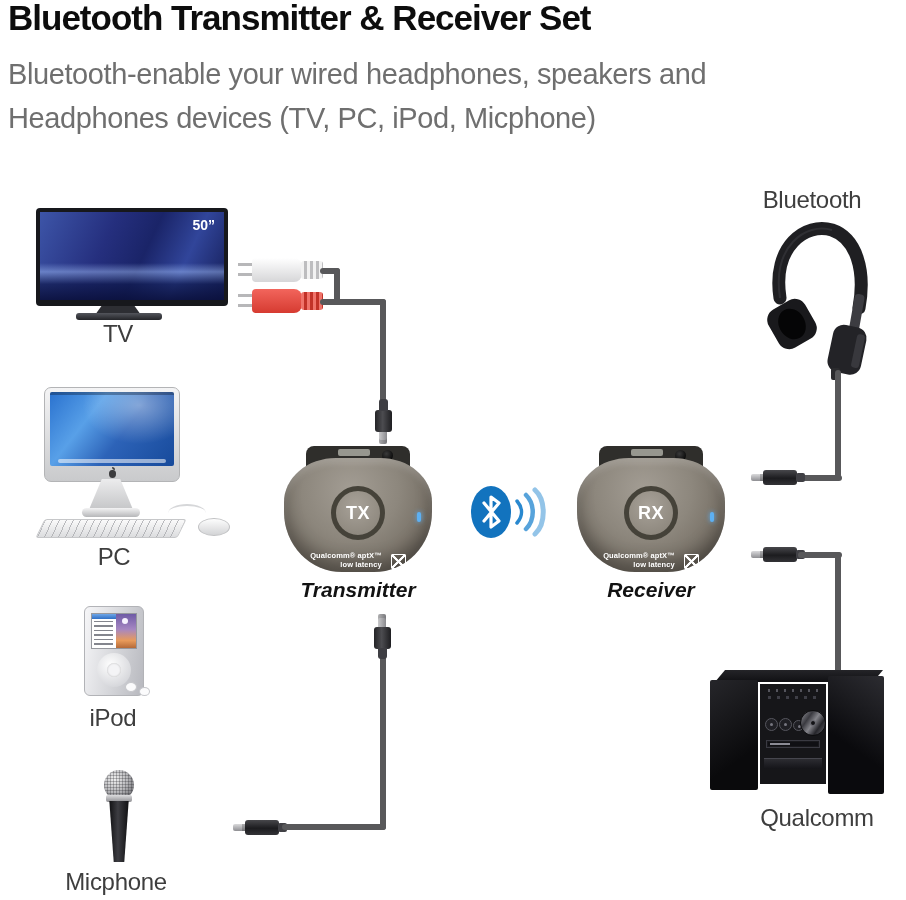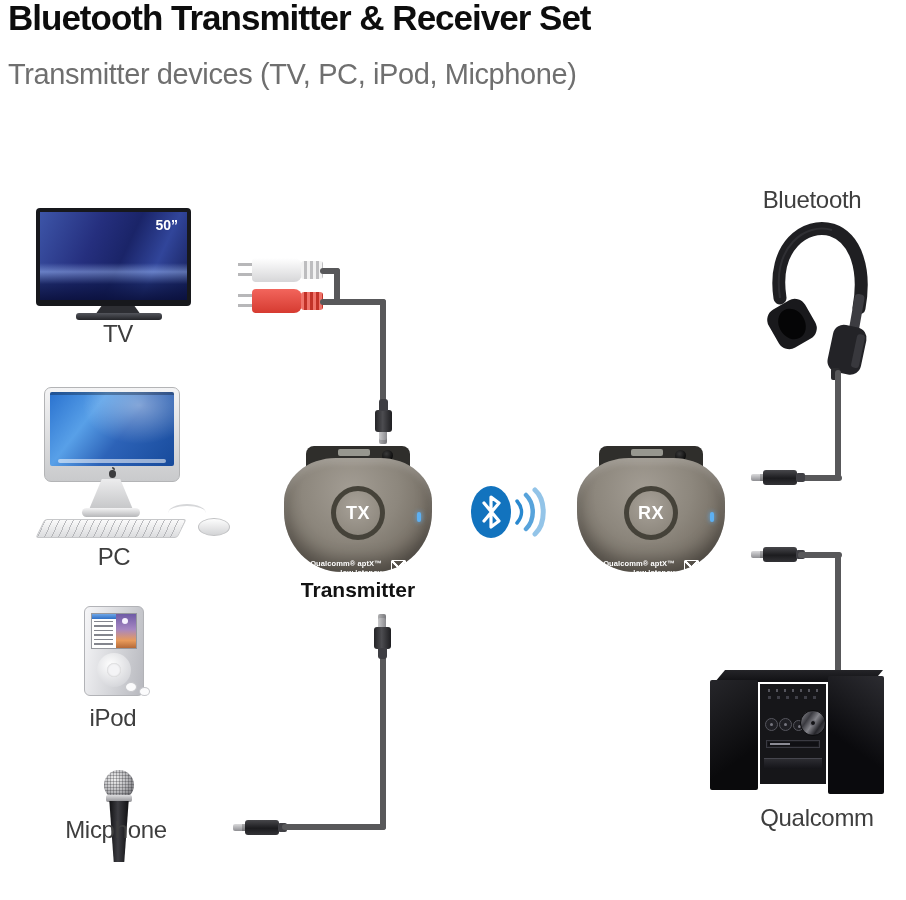--- a/index.html
+++ b/index.html
@@ -41,21 +41,21 @@
   .rca{position:absolute;width:50px;height:24px;border-radius:4px 8px 8px 4px;}
   .rca::before{content:"";position:absolute;left:-14px;top:5px;width:14px;height:13px;
     background:linear-gradient(180deg,#b7b7b9 0 3px,rgba(0,0,0,0) 3px 10px,#b7b7b9 10px 13px);}
   .rca::after{content:"";position:absolute;right:-21px;top:3px;width:22px;height:18px;border-radius:3px;}
   .rca.white{background:linear-gradient(180deg,#ffffff,#d6d6d8);}
   .rca.white::after{background:repeating-linear-gradient(90deg,#f2f2f2 0 3px,#bdbdbf 3px 6px);}
   .rca.red{background:linear-gradient(180deg,#f2655c,#d63b31);}
   .rca.red::after{background:repeating-linear-gradient(90deg,#f0736a 0 3px,#c23228 3px 6px);}
 
   
-  .tv{left:36px;top:208px;width:155px;height:98px;background:#17181c;border-radius:4px;padding:0;}
+  .tv{left:36px;top:208px;width:192px;height:98px;background:#17181c;border-radius:4px;padding:0;}
   .tv-screen{position:absolute;left:4px;top:4px;right:4px;bottom:6px;overflow:hidden;
     background:
       linear-gradient(180deg,rgba(255,255,255,0) 58%,rgba(170,200,255,.45) 68%,rgba(15,25,75,.65) 82%,rgba(10,16,60,.9) 100%),
       linear-gradient(115deg,#3d55a8 0%,#252f7e 35%,#1a2468 55%,#31459a 75%,#141c55 100%);}
   .tv-size{position:absolute;top:5px;right:9px;color:#ffffff;font-size:14px;font-weight:700;}
   .tv-neck{left:95px;top:306px;width:46px;height:9px;background:#2d2e33;
     clip-path:polygon(14% 0,86% 0,100% 100%,0 100%);}
   .tv-base{left:76px;top:313px;width:86px;height:7px;border-radius:3px;
     background:linear-gradient(180deg,#53555c,#232428);}
 
@@ -119,30 +119,30 @@
   .btdev-band .hole{position:absolute;left:76px;top:4px;width:11px;height:11px;border-radius:50%;
     background:radial-gradient(circle at 40% 35%,#3a3a3a,#0c0c0c 70%);}
   .btdev-body{position:absolute;left:0;top:12px;width:148px;height:114px;
     border-radius:52px 52px 58px 58px / 44px 44px 60px 60px;
     background:radial-gradient(ellipse at 45% 28%,#a39d94 0%,#8d877d 42%,#766f65 72%,#55504a 96%);
     box-shadow:inset 0 -12px 16px rgba(0,0,0,.30),inset 0 5px 6px rgba(255,255,255,.18);}
   .btdev-ring{position:absolute;left:47px;top:40px;width:44px;height:44px;border-radius:50%;
     border:5px solid #454239;background:radial-gradient(circle at 45% 35%,#a8a299,#8d877d 80%);
     display:flex;align-items:center;justify-content:center;}
   .btdev-ring span{color:#ffffff;font-size:18px;font-weight:600;letter-spacing:.5px;}
-  .btdev-brand{position:absolute;left:0;top:114px;width:100%;display:flex;justify-content:center;align-items:flex-start;gap:9px;}
+  .btdev-brand{position:absolute;left:0;top:106px;width:100%;display:flex;justify-content:center;align-items:flex-end;gap:9px;}
   .brand-lines{text-align:right;color:#ffffff;font-size:7.5px;line-height:8.5px;font-weight:700;letter-spacing:.1px;}
   .brand-lines span{display:block;}
   .xbox{width:13px;height:13px;border:1.5px solid #ffffff;border-radius:1px;
     background:
       linear-gradient(45deg,rgba(0,0,0,0) 42%,#fff 45%,#fff 55%,rgba(0,0,0,0) 58%),
       linear-gradient(-45deg,rgba(0,0,0,0) 42%,#fff 45%,#fff 55%,rgba(0,0,0,0) 58%);}
   .led{position:absolute;left:133px;top:66px;width:4px;height:10px;border-radius:2px;
     background:#5db0f2;box-shadow:0 0 5px #5db0f2;}
-  .btdev .boldlabel{position:absolute;left:0;top:132px;width:100%;}
+  .btdev .boldlabel{position:absolute;left:0;top:132px;width:100%;font-style:italic;}
 
   
   .spk{left:700px;top:670px;width:190px;height:130px;}
   .spk-top{position:absolute;left:20px;top:0;width:158px;height:12px;background:linear-gradient(180deg,#242428,#101013);transform:skewX(-40deg);}
   .spk-left{position:absolute;left:10px;top:10px;width:48px;height:110px;border-radius:2px;
     background:linear-gradient(145deg,#26262a,#0a0a0c 70%);}
   .spk-right{position:absolute;left:128px;top:6px;width:56px;height:118px;border-radius:2px;
     background:linear-gradient(215deg,#2c2c31,#0a0a0d 60%);}
   .spk-center{position:absolute;left:60px;top:14px;width:66px;height:100px;background:#161619;}
   .spk-center .btnrow{position:absolute;left:8px;right:8px;top:5px;height:3px;
@@ -162,21 +162,22 @@
 
   
   .hp-svg{left:758px;top:212px;}
   .bt-svg{left:470px;top:483px;}
 </style>
 </head>
 <body>
 
 <div class="abs title">Bluetooth Transmitter &amp; Receiver Set</div>
 <div class="abs subtitle">
-  <span>Transmitter devices (TV, PC, iPod, Micphone)</span>
+  <span>Bluetooth-enable your wired headphones, speakers and</span>
+  <span>Headphones devices (TV, PC, iPod, Micphone)</span>
 </div>
 
 <div class="abs tv">
   <div class="tv-screen">
     <div class="tv-size">50”</div>
   </div>
 </div>
 <div class="abs tv-neck"></div>
 <div class="abs tv-base"></div>
 <div class="abs devlabel" style="left:36px;top:320px;width:164px;">TV</div>
@@ -207,21 +208,21 @@
   </div>
   <div class="ipod-wheel"></div>
 </div>
 <div class="earbud abs" style="left:125px;top:682px;"></div>
 <div class="earbud abs" style="left:139px;top:687px;width:9px;height:7px;"></div>
 <div class="abs devlabel" style="left:84px;top:704px;width:58px;">iPod</div>
 
 <div class="abs mic-head"></div>
 <div class="abs mic-collar"></div>
 <div class="abs mic-handle"></div>
-<div class="abs devlabel" style="left:46px;top:816px;width:140px;">Micphone</div>
+<div class="abs devlabel" style="left:46px;top:868px;width:140px;">Micphone</div>
 
 <div class="jackL" style="left:245px;top:820px;"></div>
 <div class="wire" style="left:282px;top:824px;width:104px;height:6px;"></div>
 <div class="wire" style="left:380px;top:656px;width:6px;height:174px;"></div>
 <div class="jackU" style="left:374px;top:627px;"></div>
 
 <div class="btdev" style="left:284px;top:446px;">
   <div class="btdev-band">
     <div class="slot"></div>
     <div class="hole"></div>
@@ -261,20 +262,21 @@
       <span>RX</span>
     </div>
   <div class="btdev-brand">
     <div class="brand-lines">
       <span>Qualcomm® aptX™</span>
       <span>low latency</span>
     </div>
     <div class="xbox"></div>
   </div>
   <div class="led"></div>
+  <div class="boldlabel">Receiver</div>
 </div>
 
 <div class="abs devlabel" style="left:742px;top:186px;width:140px;">Bluetooth</div>
 <svg class="abs hp-svg" width="120" height="168" viewBox="0 0 120 168">
   <path d="M22 86 C14 34 48 10 74 18 C98 26 108 58 101 96" fill="none" stroke="#1f1f22" stroke-width="13" stroke-linecap="round"></path>
   <path d="M22 86 C14 34 48 10 74 18" fill="none" stroke="#3a3a3f" stroke-width="2" opacity=".6"></path>
   <rect x="94" y="82" width="10" height="38" rx="4" fill="#3c3c41" transform="rotate(10 99 100)"></rect>
   <g transform="rotate(-30 34 112)">
     <rect x="13" y="90" width="42" height="44" rx="12" fill="#19191c"></rect>
     <ellipse cx="34" cy="112" rx="13" ry="16" fill="#050506"></ellipse>

